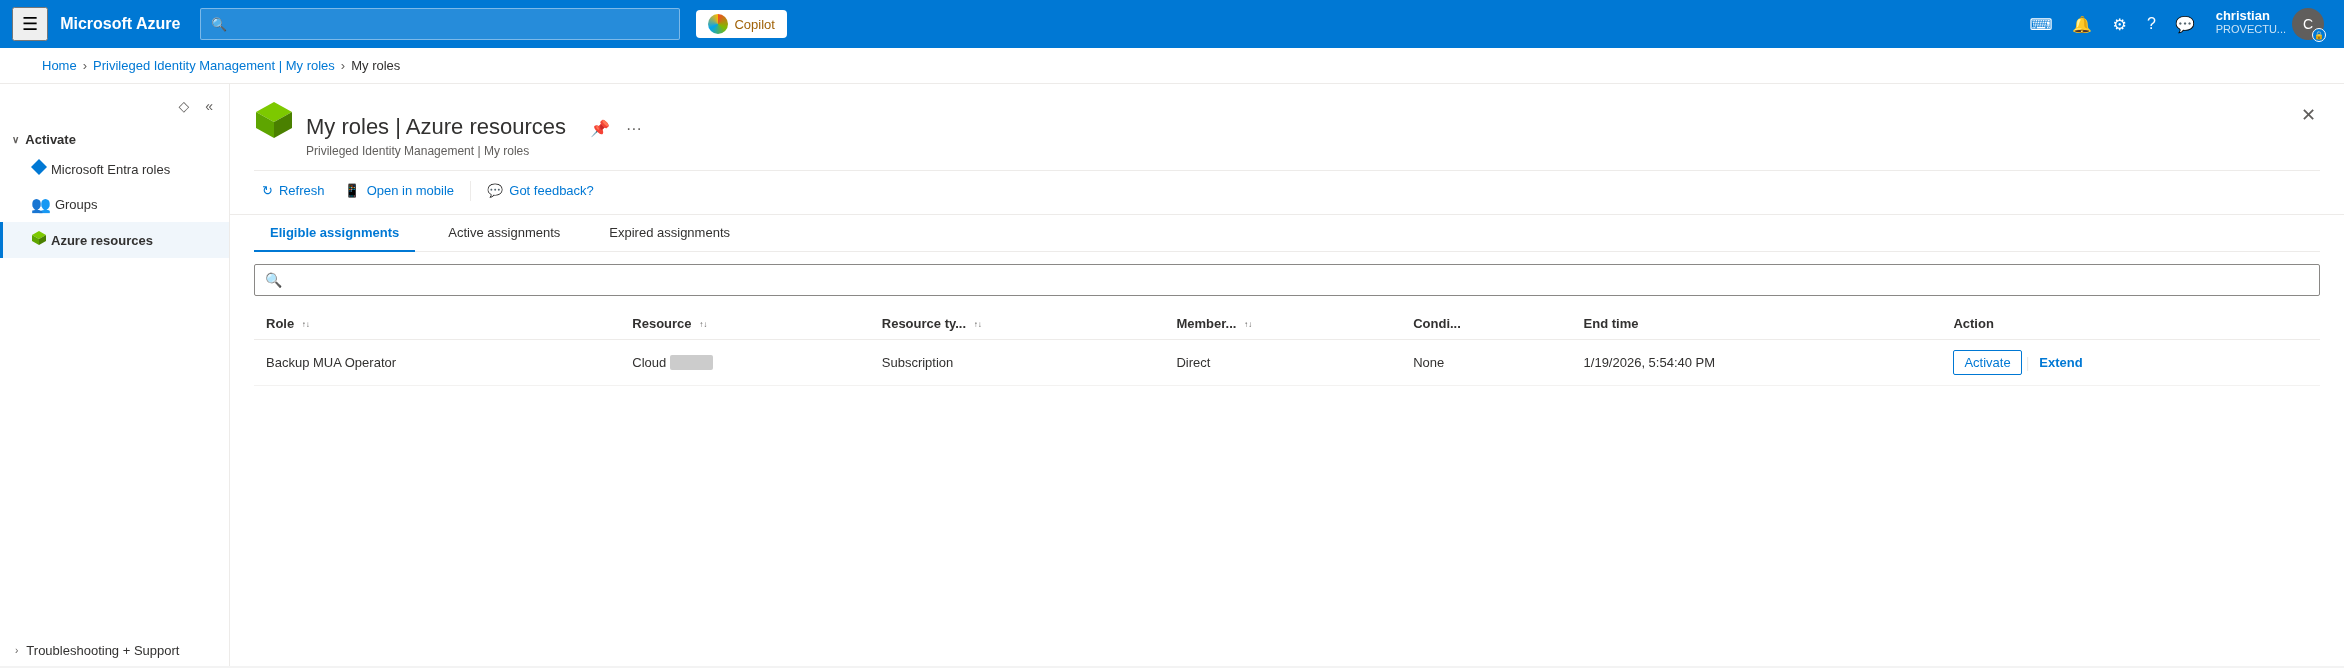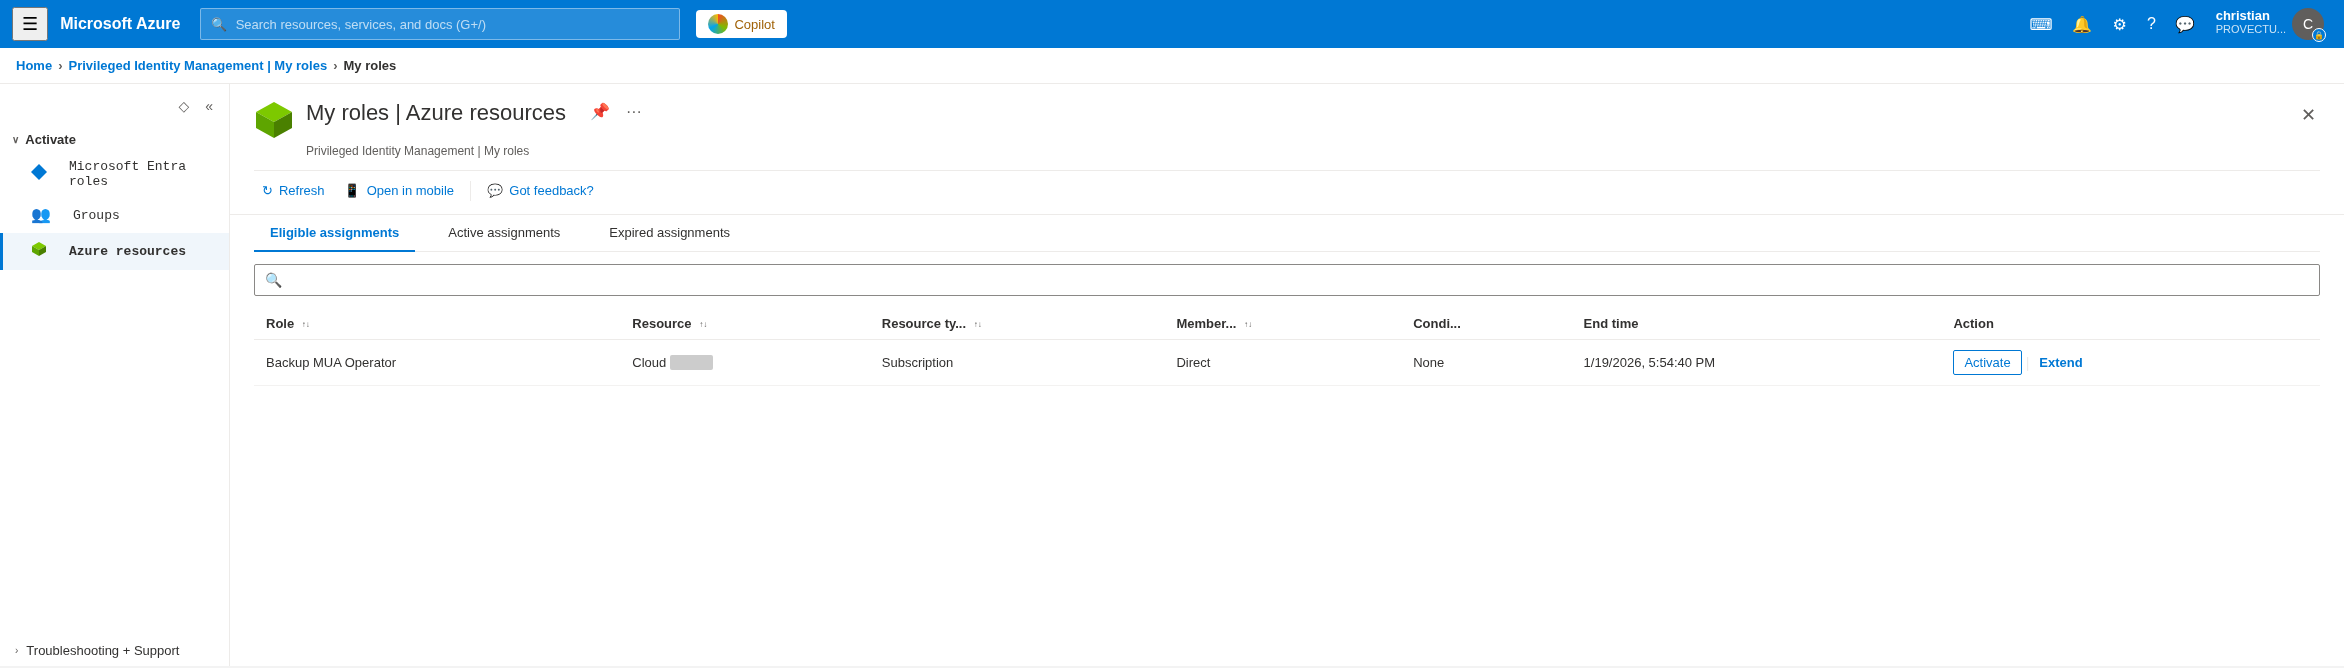--- a/index.html
+++ b/index.html
@@ -111,28 +111,27 @@
       background: #0078d4; border-radius: 50%;
       width: 14px; height: 14px;
       display: flex; align-items: center; justify-content: center;
       font-size: 8px;
       border: 1px solid white;
     }
 
     
     .breadcrumb {
       background: white;
-      padding: 10px 16px;
+      padding: 10px 42px;
       display: flex;
       align-items: center;
       gap: 6px;
       font-size: 13px;
       color: #0078d4;
       border-bottom: 1px solid #edebe9;
-      font-weight: bold;
     }
     .breadcrumb .sep { color: #605e5c; }
     .breadcrumb a { color: #0078d4; text-decoration: none; }
     .breadcrumb .current { color: #323130; }
 
     
     .main-layout {
       display: flex;
       height: calc(668px - 48px - 38px);
       background: white;
@@ -170,27 +169,26 @@
       padding: 8px 12px 4px;
       display: flex;
       align-items: center;
       gap: 6px;
       cursor: pointer;
     }
     .sidebar-section-label .chevron { font-size: 10px; color: #605e5c; }
     .sidebar-item {
       display: flex;
       align-items: center;
-      gap: 22px;
+      gap: 4px;
       padding: 8px 12px 8px 28px;
       cursor: pointer;
       color: #323130;
       font-size: 13px;
       border-left: 3px solid transparent;
-      font-family: Liberation Mono, monospace;
     }
     .sidebar-item.active {
       background: #f0f6fb;
       border-left: 3px solid #0078d4;
       font-weight: 600;
     }
     .sidebar-item .item-icon { font-size: 16px; }
     .sidebar-footer-item {
       display: flex;
       align-items: center;
@@ -213,21 +211,21 @@
     }
 
     
     .page-header {
       padding: 16px 24px 0;
       background: white;
       border-bottom: 1px solid #edebe9;
     }
     .page-title-row {
       display: flex;
-      align-items: flex-start;
+      align-items: flex-end;
       gap: 12px;
       margin-bottom: 4px;
     }
     .page-icon {
       width: 40px; height: 40px;
       display: flex; align-items: center; justify-content: center;
     }
     .page-title {
       font-size: 22px;
       font-weight: 300;
@@ -408,21 +406,20 @@
     .groups-icon { color: #0078d4; font-size: 16px; }
   </style>
 </head>
 <body>
 
 <nav class="top-nav">
   <button class="hamburger">☰</button>
   <span class="brand">Microsoft Azure</span>
   <div class="search-bar">
     <span>🔍</span>
-    <input type="text" placeholder="Search resources, services, and docs (G+/)" style="">
   </div>
   <button class="copilot-btn">
     <div class="copilot-icon"></div>
     <span>Copilot</span>
   </button>
   <div class="nav-icons">
     <button class="nav-icon-btn" title="Cloud Shell">⌨</button>
     <button class="nav-icon-btn" title="Notifications">🔔</button>
     <button class="nav-icon-btn" title="Settings">⚙</button>
     <button class="nav-icon-btn" title="Help">?</button>

